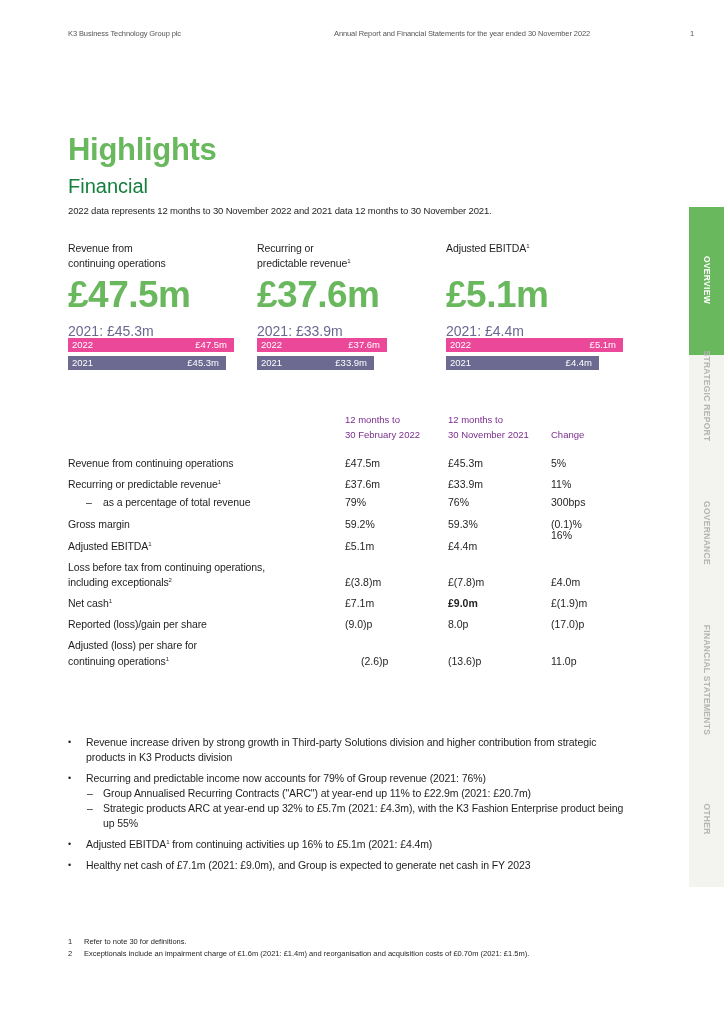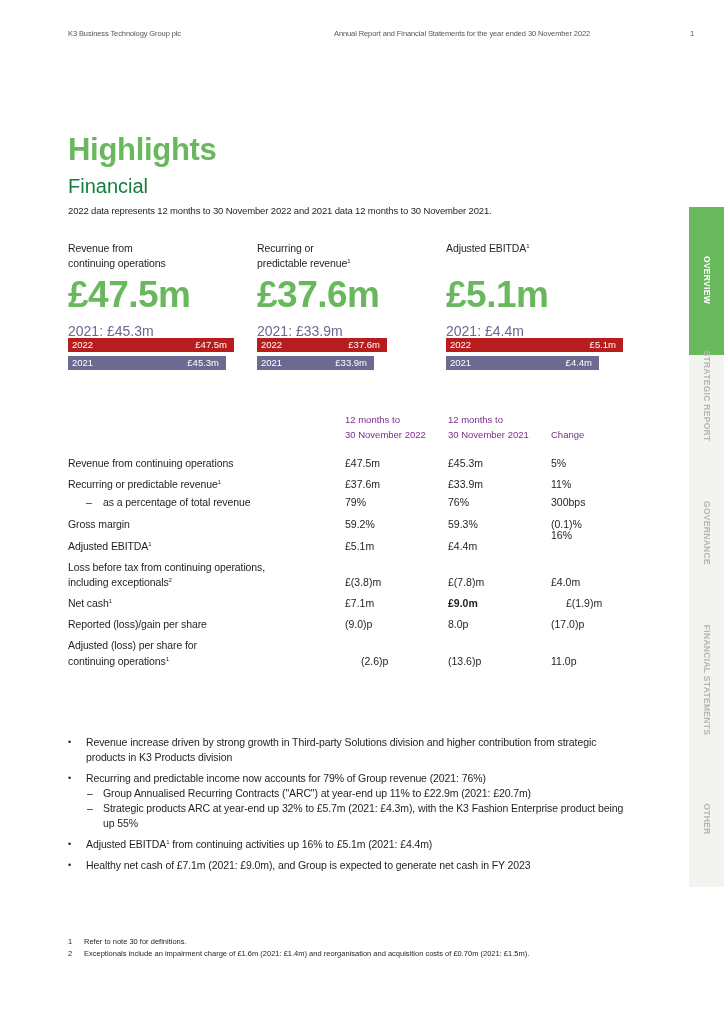--- a/index.html
+++ b/index.html
@@ -17,21 +17,21 @@
     .kpi { top: 241px; width: 185px; }
     .kpi-label { font-size: 10.5px; line-height: 15px; color: #1f1f1f; height: 30px; letter-spacing: -0.1px; }
     .kpi-big { font-size: 37px; font-weight: bold; color: #69b85e; line-height: 40px; margin-top: 4px; letter-spacing: -0.5px; }
     .kpi-prev { font-size: 14px; color: #6a6890; line-height: 16px; margin-top: 8px; }
     .bar {
       position: absolute; height: 14px; font-size: 9.5px; color: #fff; line-height: 14px;
       box-sizing: border-box; padding-left: 4px;
     }
     .bar .yr { position: absolute; left: 4px; }
     .bar .val { position: absolute; right: 7px; }
-    .bar.g { background: #b91c1c; }
+    .bar.g { background: #ec4899; }
     .bar.p { background: #6c6a91; }
 
     .tbl-head { font-size: 9.5px; color: #7b2d8e; line-height: 15px; white-space: nowrap; }
     .row-label { position: absolute; left: 68px; font-size: 10.5px; line-height: 14.5px; color: #1f1f1f; white-space: nowrap; letter-spacing: -0.1px; }
     .cell { position: absolute; font-size: 10.5px; line-height: 14.5px; color: #1f1f1f; white-space: nowrap; }
     sup { font-size: 6px; vertical-align: super; line-height: 0; }
 
     .bullets { position: absolute; left: 68px; top: 735px; width: 560px; font-size: 10.5px; line-height: 15px; color: #1f1f1f; letter-spacing: -0.1px; }
     .b { position: relative; padding-left: 18px; margin-bottom: 6px; }
     .b::before { content: "\2022"; position: absolute; left: 0; top: 0; font-size: 9px; }
@@ -108,21 +108,21 @@
   <span class="yr">2022</span>
   <span class="val">£5.1m</span>
 </div>
 <div class="bar p" style="left:446px; top:356px; width:153px;">
   <span class="yr">2021</span>
   <span class="val">£4.4m</span>
 </div>
 
 <div class="abs tbl-head" style="left:345px; top:412px;">
   <div>12 months to</div>
-  <div>30 November 2022</div>
+  <div>30 February 2022</div>
 </div>
 <div class="abs tbl-head" style="left:448px; top:412px;">
   <div>12 months to</div>
   <div>30 November 2021</div>
 </div>
 <div class="abs tbl-head" style="left:551px; top:427px;">Change</div>
 
 <div>
 
   <div class="row-label" style="top:456px;">Revenue from continuing operations</div>
@@ -153,21 +153,21 @@
 
   <div class="row-label" style="top:560px;">Loss before tax from continuing operations,</div>
   <div class="row-label" style="top:575px;"><span>including exceptionals</span><sup>2</sup></div>
   <div class="cell" style="left:345px; top:575px;">£(3.8)m</div>
   <div class="cell" style="left:448px; top:575px;">£(7.8)m</div>
   <div class="cell" style="left:551px; top:575px;">£4.0m</div>
 
   <div class="row-label" style="top:596px;"><span>Net cash</span><sup>1</sup></div>
   <div class="cell" style="left:345px; top:596px;">£7.1m</div>
   <div class="cell" style="left:448px; top:596px;font-weight:bold;">£9.0m</div>
-  <div class="cell" style="left:566px; top:596px;text-align:center;">£(1.9)m</div>
+  <div class="cell" style="left:551px; top:596px;text-align:center;">£(1.9)m</div>
 
   <div class="row-label" style="top:617px;">Reported (loss)/gain per share</div>
   <div class="cell" style="left:345px; top:617px;">(9.0)p</div>
   <div class="cell" style="left:448px; top:617px;">8.0p</div>
   <div class="cell" style="left:551px; top:617px;">(17.0)p</div>
 
   <div class="row-label" style="top:638px;">Adjusted (loss) per share for</div>
   <div class="row-label" style="top:654px;"><span>continuing operations</span><sup>1</sup></div>
   <div class="cell" style="left:345px; top:654px;margin-left:16px;">(2.6)p</div>
   <div class="cell" style="left:448px; top:654px;">(13.6)p</div>

